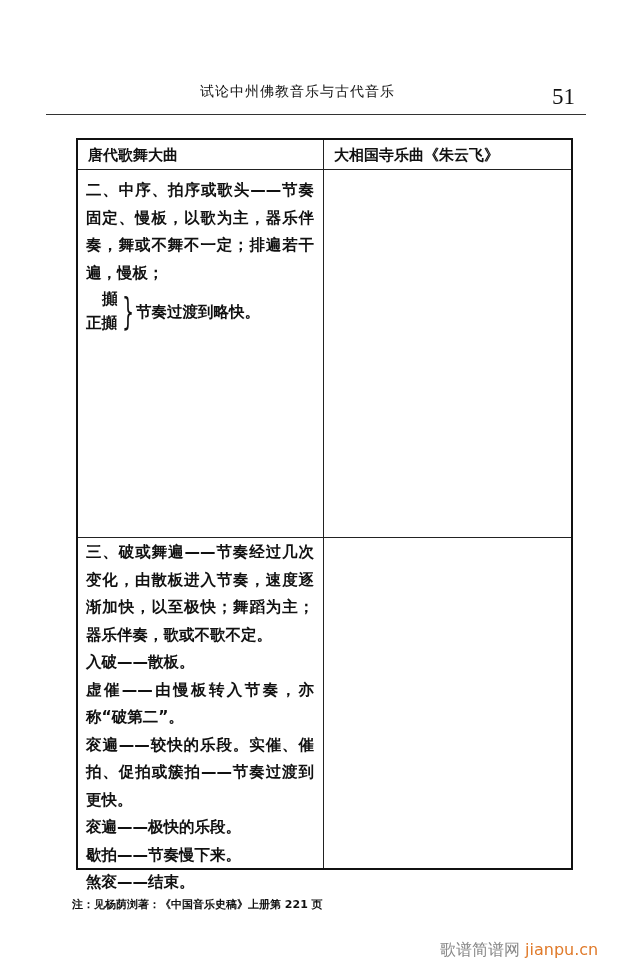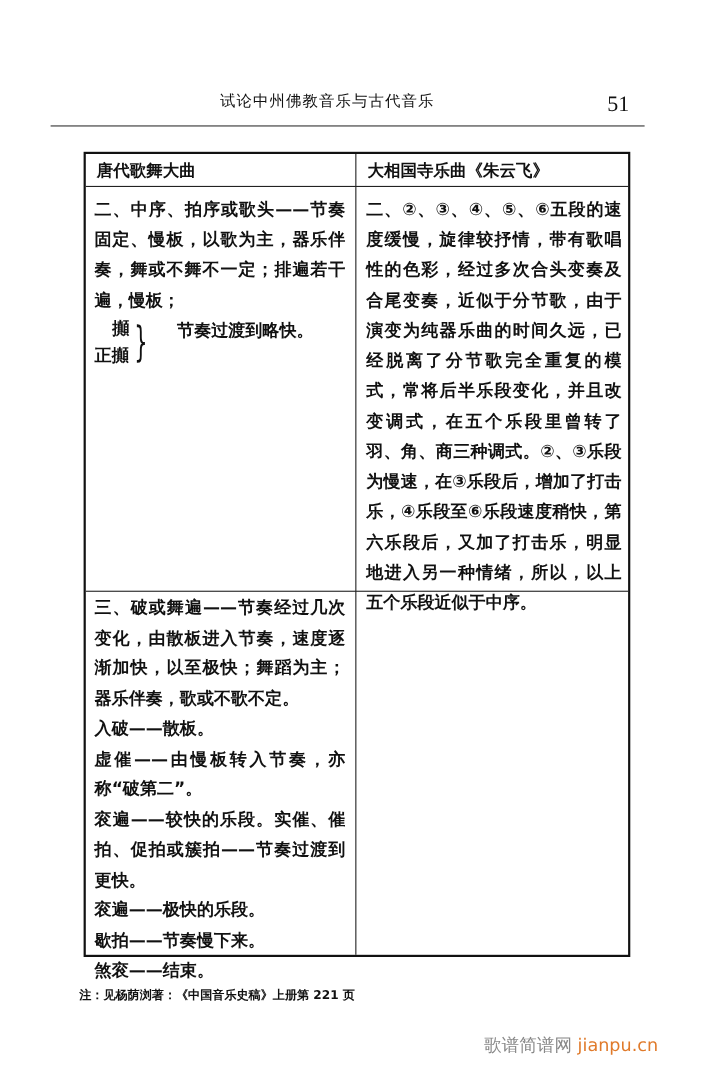--- a/index.html
+++ b/index.html
@@ -5,21 +5,21 @@
   html, body { margin: 0; padding: 0; }
   body {
     width: 640px; height: 970px; background: #ffffff; position: relative; overflow: hidden;
     font-family: "DejaVu Sans", "Liberation Sans", sans-serif; color: #111;
   }
   .header-title {
     position: absolute; left: 200px; top: 83px; font-size: 14px; letter-spacing: 1px;
     font-family: "DejaVu Serif", "Liberation Serif", serif; color: #111;
   }
   .page-num {
-    position: absolute; left: 552px; top: 84px; font-size: 20px;
+    position: absolute; left: 552px; top: 84px; font-size: 23px;
     font-family: "Liberation Serif", "DejaVu Serif", serif;
   }
   .header-rule {
     position: absolute; left: 46px; top: 114px; width: 540px; height: 0;
     border-top: 1.5px solid #333;
   }
   .table {
     position: absolute; left: 76px; top: 138px; width: 497px; height: 732px;
     border: 2px solid #111; box-sizing: border-box;
   }
@@ -28,21 +28,21 @@
   .cell {
     position: absolute; box-sizing: border-box; font-size: 15.5px; line-height: 27.5px;
     font-weight: bold; text-align: justify; text-align-last: left;
   }
   .cell p { margin: 0; }
   .head-cell { font-size: 15px; line-height: 30px; font-weight: bold; }
   .brace-block { position: relative; height: 56px; margin-top: 0px; }
   .brace-terms { position: absolute; left: 0; top: 0; width: 36px; line-height: 24px; }
   .brace-terms .t1 { display: block; padding-left: 16px; }
   .brace { position: absolute; left: 36px; top: 2px; font-size: 38px; line-height: 44px; font-weight: normal; transform: scaleX(0.5); transform-origin: left; }
-  .brace-text { position: absolute; left: 50px; top: 0; margin-left: 25px; }
+  .brace-text { position: absolute; left: 50px; top: 12px; }
   .footnote {
     position: absolute; left: 72px; top: 897px; font-size: 11px; font-weight: bold;
   }
   .watermark {
     position: absolute; left: 440px; top: 940px; font-size: 16px; color: #888;
   }
   .watermark .brand { color: #e07a2a; }
 </style>
 </head>
 <body>
@@ -64,23 +64,20 @@
     <div class="brace-block">
       <div class="brace-terms">
         <span class="t1">攧</span>
         <span>正攧</span>
       </div>
       <span class="brace">}</span>
       <span class="brace-text">节奏过渡到略快。</span>
     </div>
   </div>
 
-  <div class="cell" style="left:255px; top:37px; width:232px;">
-    <p>二、②、③、④、⑤、⑥五段的速度缓慢，旋律较抒情，带有歌唱性的色彩，经过多次合头变奏及合尾变奏，近似于分节歌，由于演变为纯器乐曲的时间久远，已经脱离了分节歌完全重复的模式，常将后半乐段变化，并且改变调式，在五个乐段里曾转了羽、角、商三种调式。②、③乐段为慢速，在③乐段后，增加了打击乐，④乐段至⑥乐段速度稍快，第六乐段后，又加了打击乐，明显地进入另一种情绪，所以，以上五个乐段近似于中序。</p>
-  </div>
 
   <div class="cell" style="left:8px; top:399px; width:228px;">
     <p>三、破或舞遍——节奏经过几次变化，由散板进入节奏，速度逐渐加快，以至极快；舞蹈为主；器乐伴奏，歌或不歌不定。</p>
     <p>入破——散板。</p>
     <p>虚催——由慢板转入节奏，亦称“破第二”。</p>
     <p>衮遍——较快的乐段。实催、催拍、促拍或簇拍——节奏过渡到更快。</p>
     <p>衮遍——极快的乐段。</p>
     <p>歇拍——节奏慢下来。</p>
     <p>煞衮——结束。</p>
   </div>

